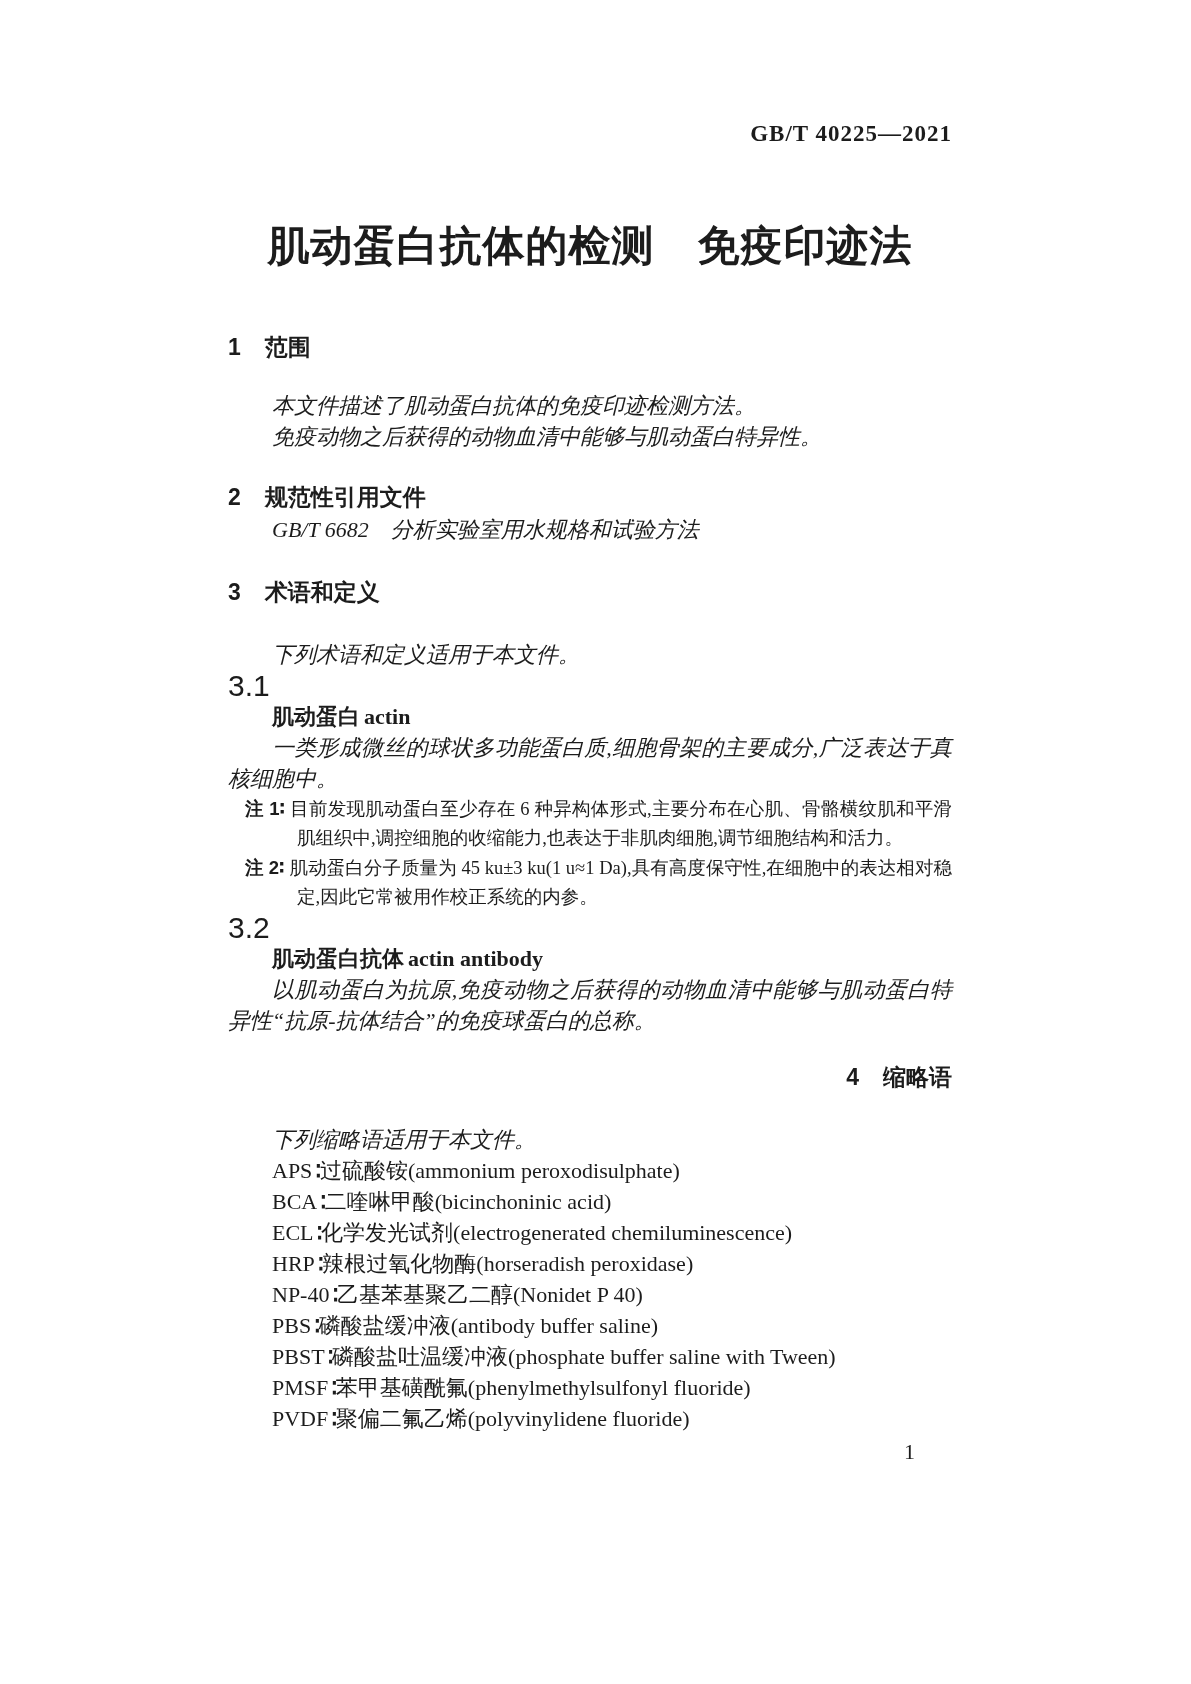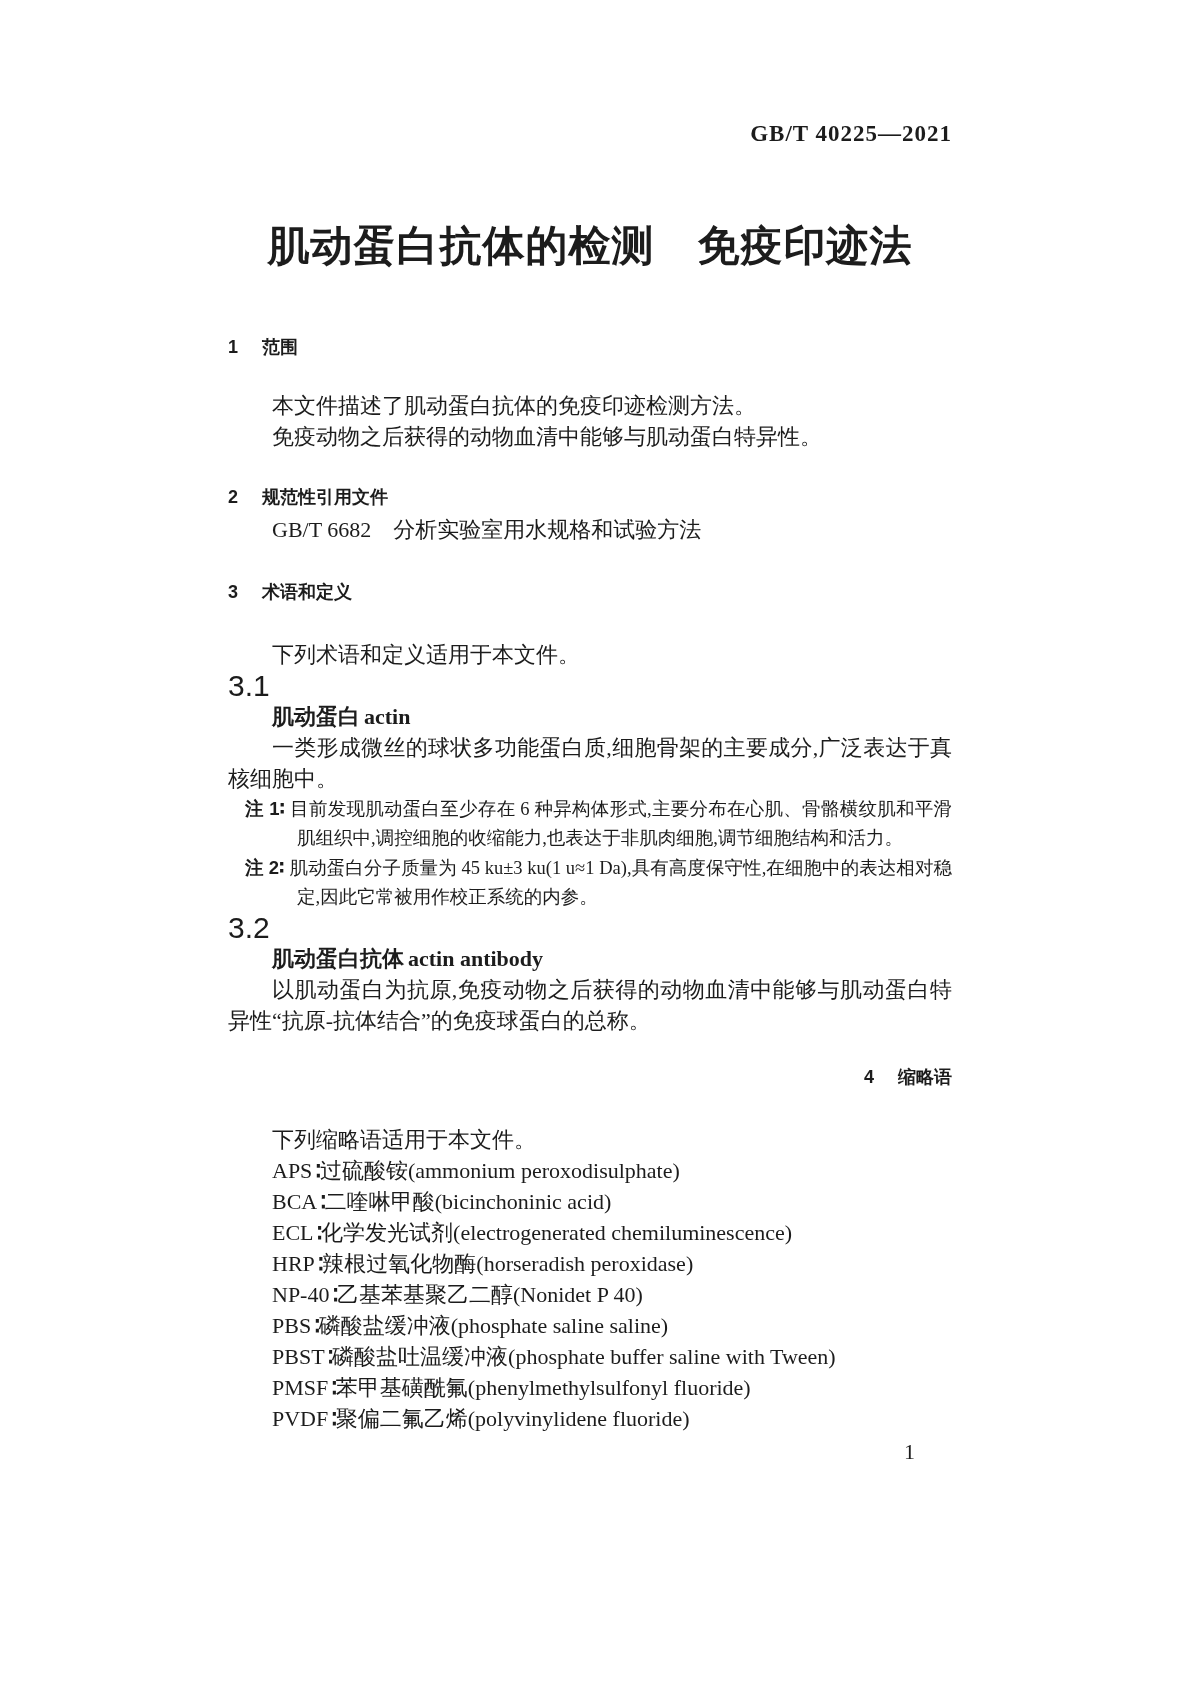--- a/index.html
+++ b/index.html
@@ -33,35 +33,36 @@
     font-family: "Liberation Sans", "DejaVu Sans", sans-serif;
     font-weight: bold;
     font-size: 42px;
     line-height: 44px;
     letter-spacing: 1px;
   }
   .section-heading {
     margin: 0;
     font-family: "Liberation Sans", "DejaVu Sans", sans-serif;
     font-weight: bold;
-    font-size: 18px;
+    font-size: 23px;
     line-height: 30px;
   }
   .section-heading .sec-num { margin-right: 24px; }
   .mt-s1 { margin-top: 64px; }
   .mt-s2 { margin-top: 30px; }
   .mt-s3 { margin-top: 32px; }
   .mt-s4 { margin-top: 26px; text-align: right; }
 
   .body-p {
     margin: 0;
     font-size: 22px;
     line-height: 31px;
     text-indent: 44px;
     text-align: justify;
+    font-style: italic;
   }
   .first-after-heading { margin-top: 28px; }
   .after-heading-32 { margin-top: 32px; }
   .after-heading-30 { margin-top: 30px; }
   .mt-2 { margin-top: 2px; }
 
   .clause-num {
     margin: 0;
     font-family: "Liberation Sans", "DejaVu Sans", sans-serif;
     font-size: 30px;
@@ -152,20 +153,20 @@
   <h2 class="section-heading mt-s4">
     <span class="sec-num">4</span><span>缩略语</span>
   </h2>
   <p class="body-p after-heading-32">下列缩略语适用于本文件。</p>
 
   <p class="abbr-line">APS∶过硫酸铵(ammonium peroxodisulphate)</p>
   <p class="abbr-line">BCA∶二喹啉甲酸(bicinchoninic acid)</p>
   <p class="abbr-line">ECL∶化学发光试剂(electrogenerated chemiluminescence)</p>
   <p class="abbr-line">HRP∶辣根过氧化物酶(horseradish peroxidase)</p>
   <p class="abbr-line">NP-40∶乙基苯基聚乙二醇(Nonidet P 40)</p>
-  <p class="abbr-line">PBS∶磷酸盐缓冲液(phosphate saline saline)</p>
+  <p class="abbr-line">PBS∶磷酸盐缓冲液(antibody buffer saline)</p>
   <p class="abbr-line">PBST∶磷酸盐吐温缓冲液(phosphate buffer saline with Tween)</p>
   <p class="abbr-line">PMSF∶苯甲基磺酰氟(phenylmethylsulfonyl fluoride)</p>
   <p class="abbr-line">PVDF∶聚偏二氟乙烯(polyvinylidene fluoride)</p>
 
   <p class="page-num">1</p>
 
 </div>
 
 </body></html>

